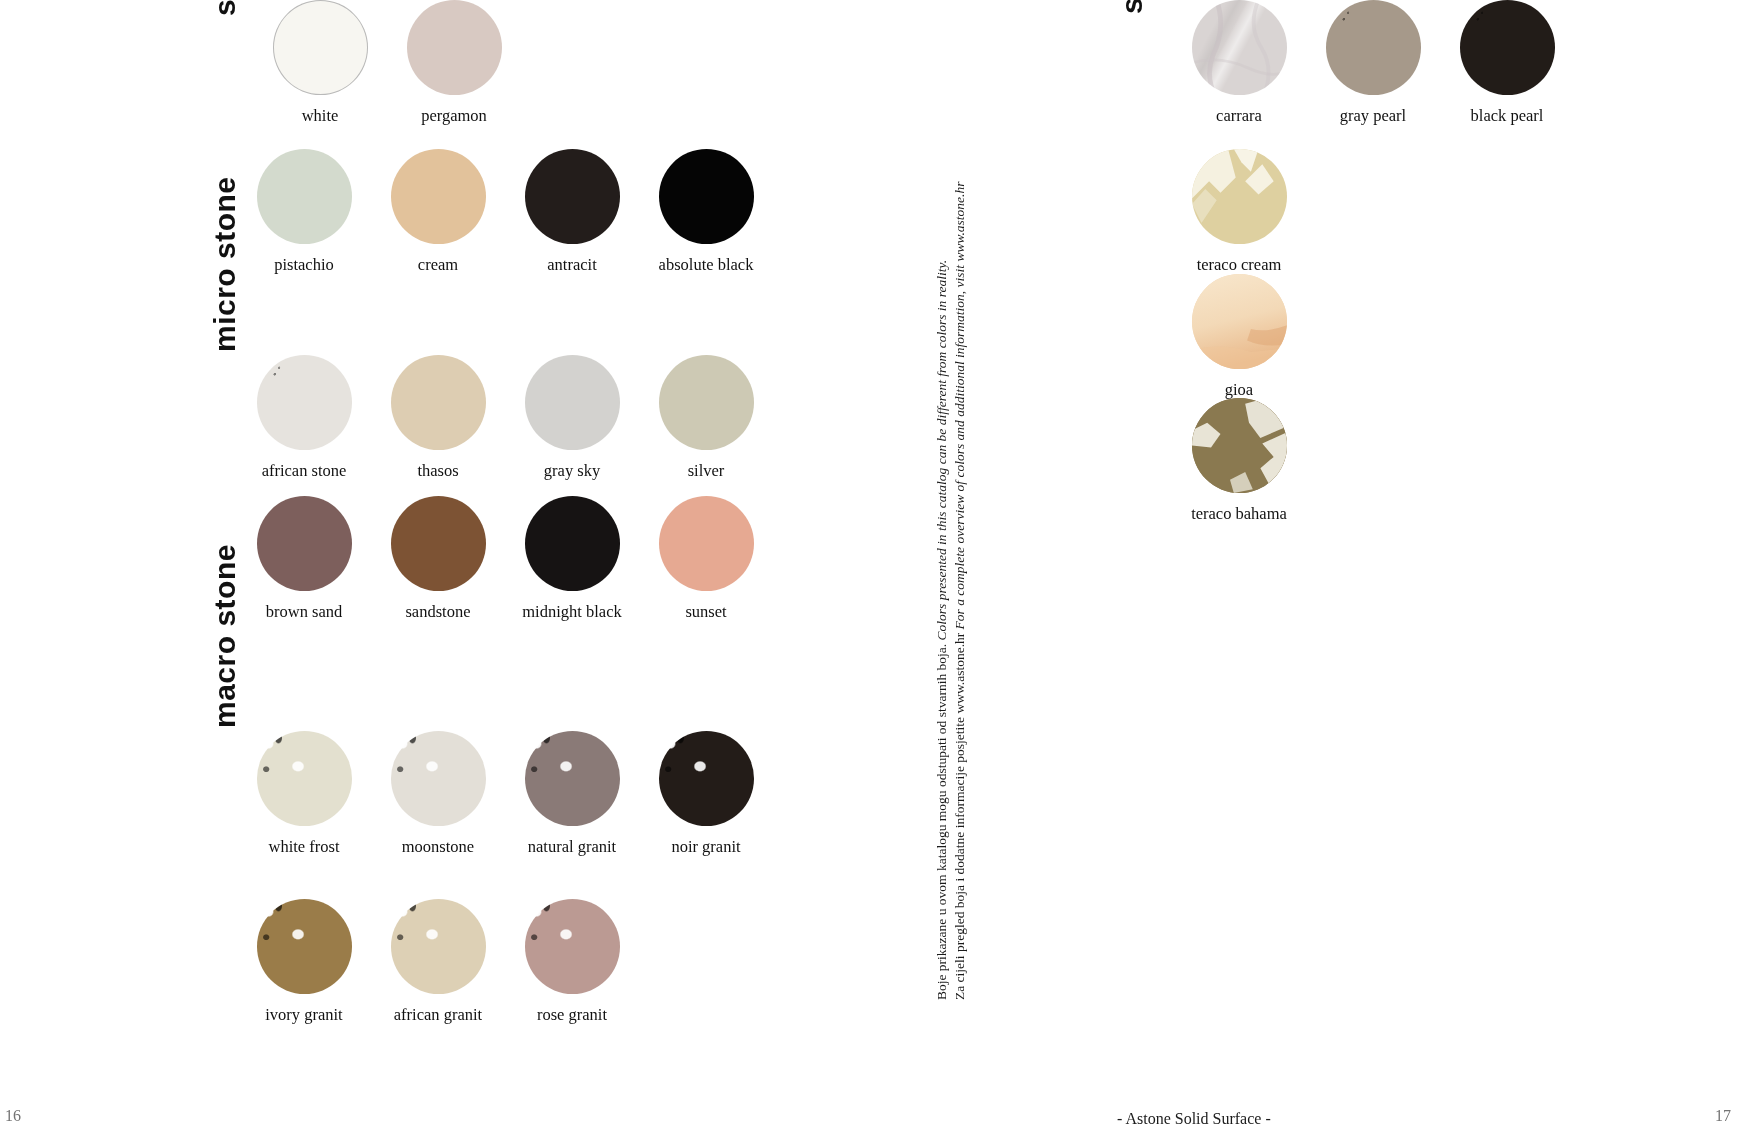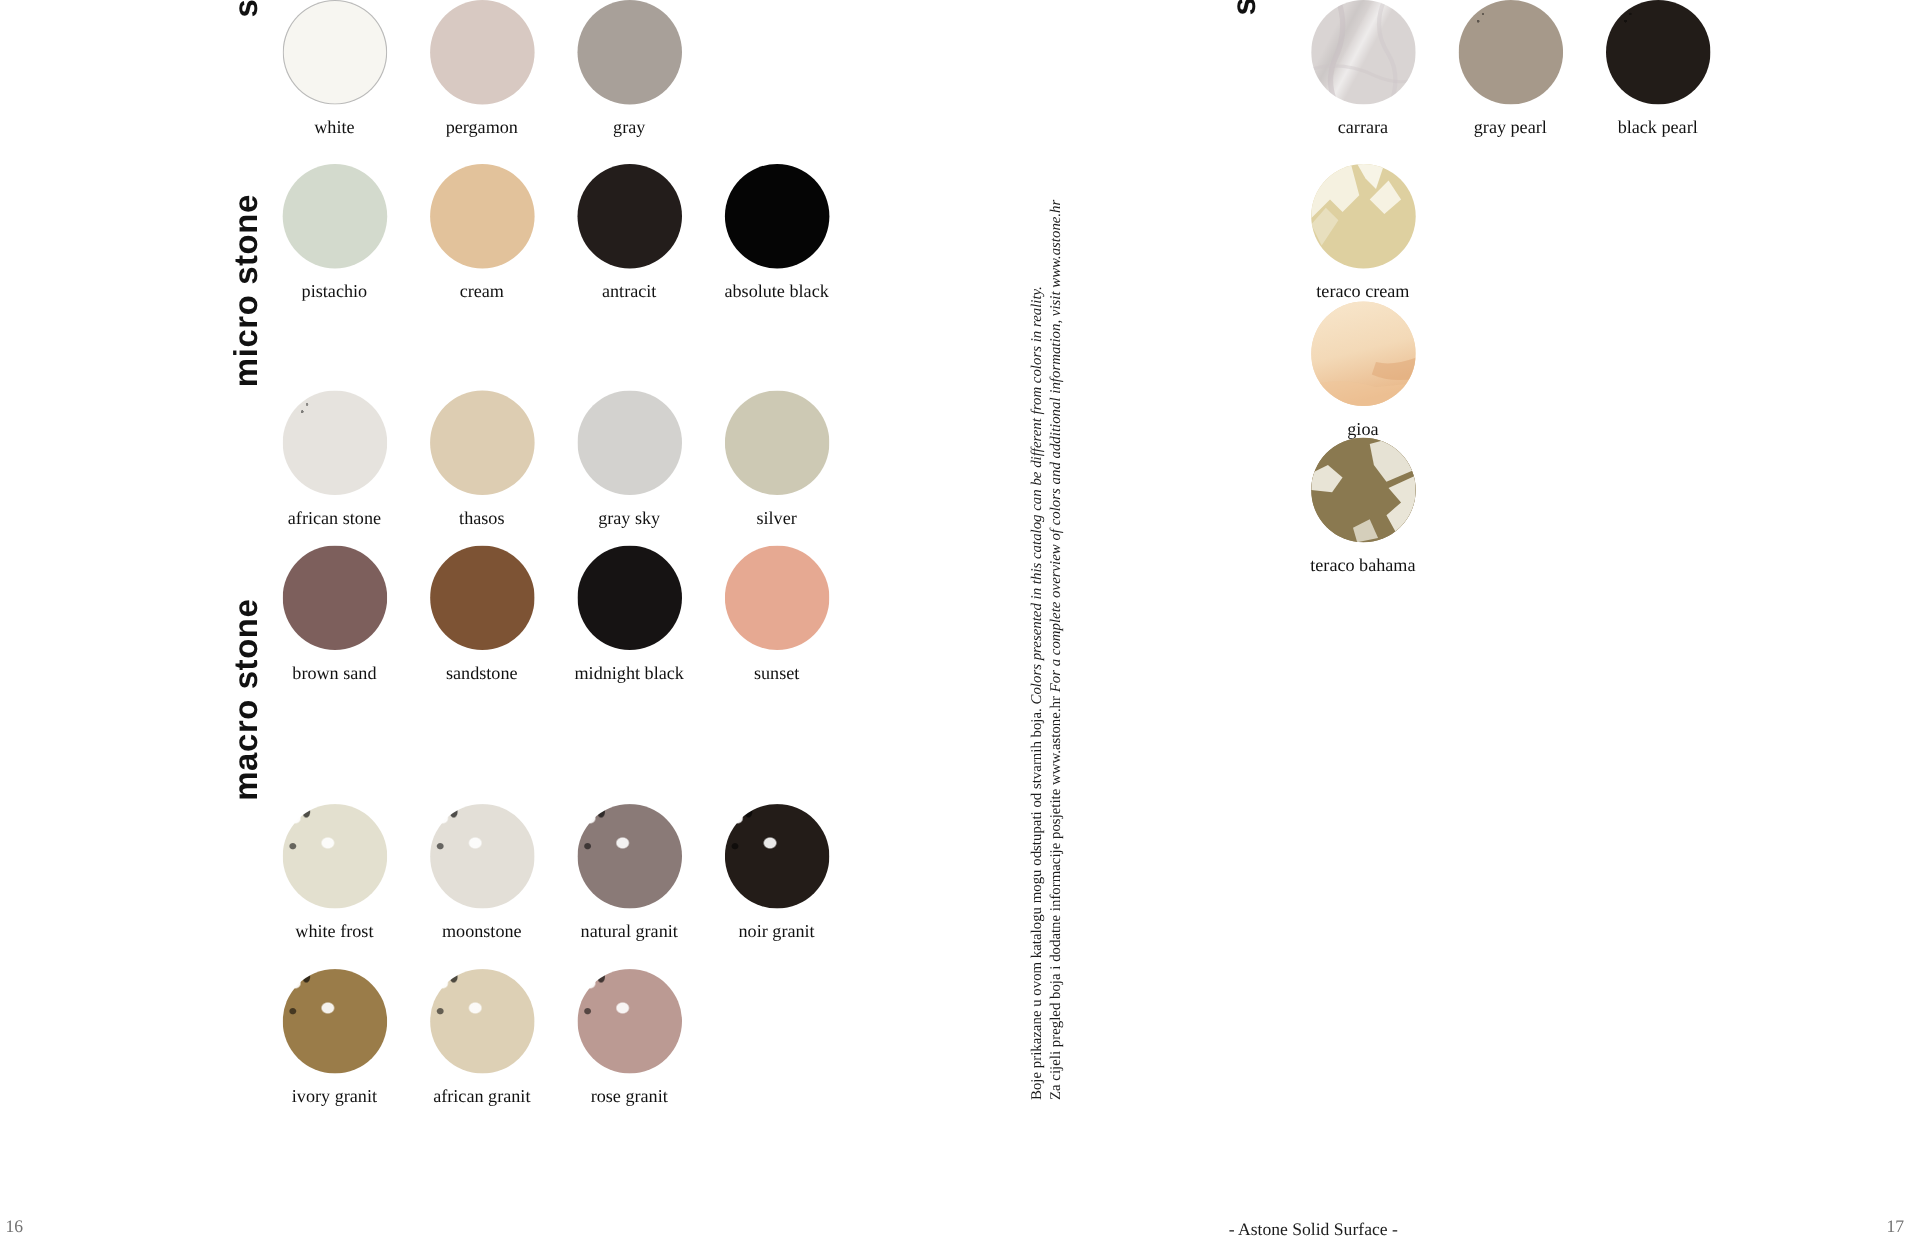--- a/index.html
+++ b/index.html
@@ -124,33 +124,29 @@
   }
 </style>
 </head>
 <body>
 
 <div class="spread">
 
   <div class="sec-title" style="left:208px;top:16px;">solid colors</div>
 
   <div class="group" id="g-solid" style="left:237px;top:0px;">
-      <div class="row" style="position: absolute; left: 0px; top: 0px; align-items: center;">
+      <div class="row" style="position: absolute; left: 16px; top: 0px; align-items: center;">
         <div class="cell">
           <div class="chip  outline" style="background-color: rgb(247, 246, 241);"></div>
           <div class="label">white</div>
         </div>
         <div class="cell">
           <div class="chip " style="background-color: rgb(216, 201, 194);"></div>
           <div class="label">pergamon</div>
         </div>
-        <div class="cell">
-          <div class="chip " style="background-color: rgb(168, 160, 153);"></div>
-          <div class="label">gray</div>
-        </div>
       </div>
       <div class="row" style="position: absolute; left: 0px; top: 149px;">
         <div class="cell">
           <div class="chip " style="background-color: rgb(211, 218, 205);"></div>
           <div class="label">pistachio</div>
         </div>
         <div class="cell">
           <div class="chip " style="background-color: rgb(226, 194, 155);"></div>
           <div class="label">cream</div>
         </div>
@@ -220,21 +216,21 @@
         </div>
         <div class="cell">
           <div class="chip tex-macro" style="background-color: rgb(138, 122, 119);"></div>
           <div class="label">natural granit</div>
         </div>
         <div class="cell">
           <div class="chip tex-macro" style="background-color: rgb(35, 28, 24);"></div>
           <div class="label">noir granit</div>
         </div>
       </div>
-      <div class="row" style="position: absolute; left: 0px; top: 150px;">
+      <div class="row" style="position: absolute; left: 0px; top: 168px;">
         <div class="cell">
           <div class="chip tex-macro" style="background-color: rgb(154, 124, 73);"></div>
           <div class="label">ivory granit</div>
         </div>
         <div class="cell">
           <div class="chip tex-macro" style="background-color: rgb(221, 208, 181);"></div>
           <div class="label">african granit</div>
         </div>
         <div class="cell">
           <div class="chip tex-macro" style="background-color: rgb(187, 154, 147);"></div>

